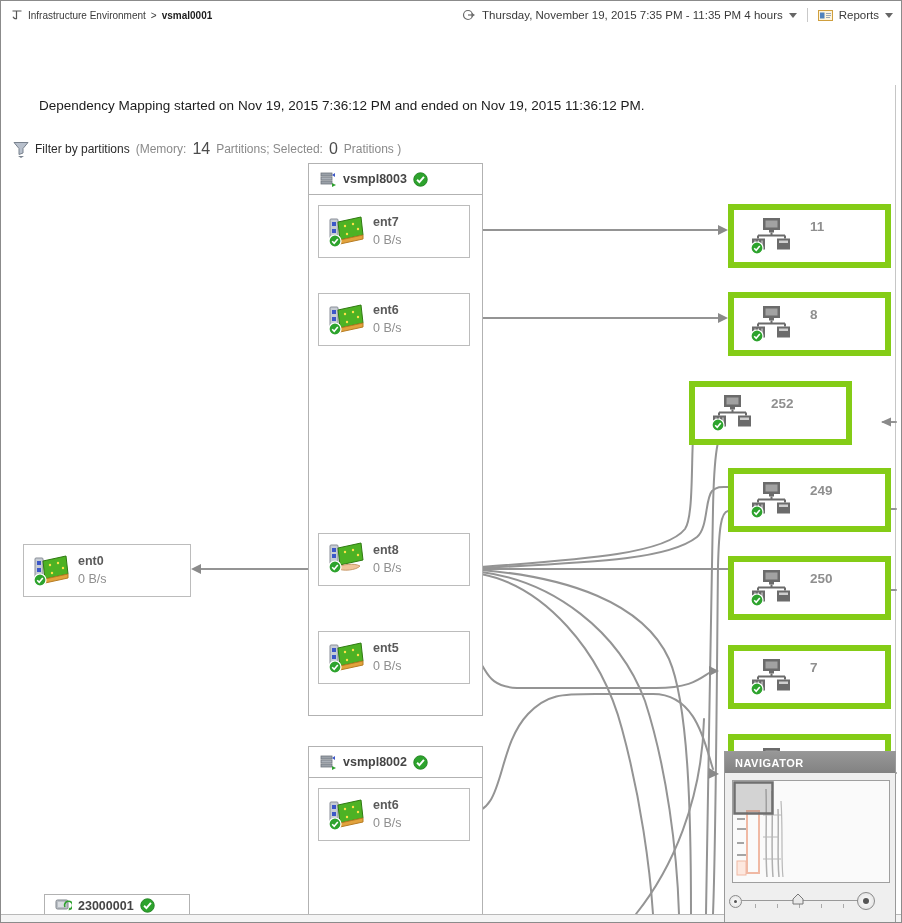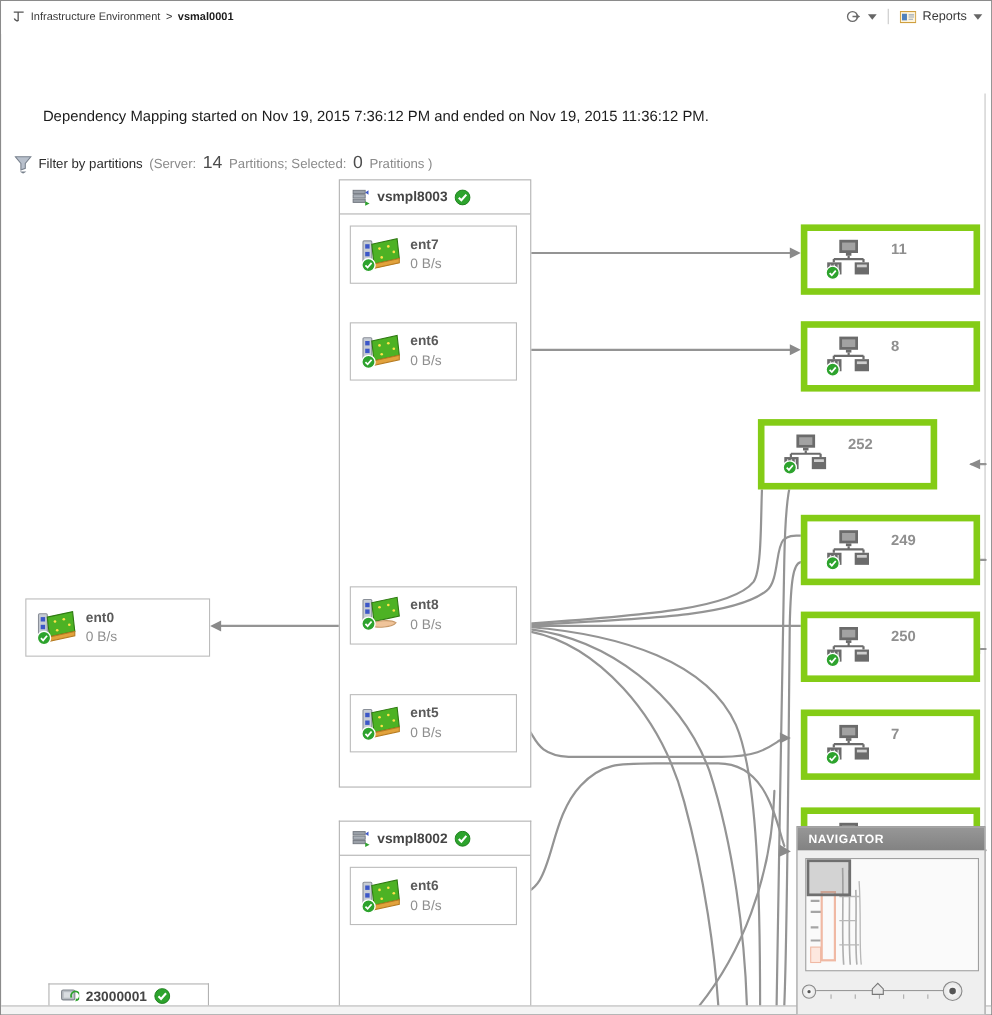--- a/index.html
+++ b/index.html
@@ -70,20 +70,21 @@
       <span>Infrastructure Environment</span>
       <span>&gt;</span>
       <span class="crumb-current">vsmal0001</span>
     </div>
     <div class="top-right">
       <svg width="14" height="14" viewBox="0 0 14 14">
         <circle cx="6" cy="7" r="4.5" stroke="#6b6b6b" stroke-width="1.2" fill="none"></circle>
         <path d="M6,7 H10.5" stroke="#6b6b6b" stroke-width="1.2"></path>
         <path d="M9.5,4.7 L13,7 L9.5,9.3 Z" fill="#6b6b6b"></path>
       </svg>
+      <span>Thursday, November 19, 2015 7:35 PM - 11:35 PM 4 hours</span>
       <span class="caret"></span>
       <span class="vdiv"></span>
       <svg width="15" height="13" viewBox="0 0 15 13">
         <rect x="0.5" y="1.5" width="14" height="10" fill="#fdf4dd" stroke="#cf9f3e"></rect>
         <rect x="2" y="3.5" width="4.5" height="6" fill="#4f81bd"></rect>
         <path d="M8,4.5 h5 M8,6.5 h5 M8,8.5 h4" stroke="#9aa6b5" stroke-width="1"></path>
       </svg>
       <span>Reports</span>
       <span class="caret"></span>
     </div>
@@ -91,21 +92,21 @@
 
 
   <div class="status-line">Dependency Mapping started on Nov 19, 2015 7:36:12 PM and ended on Nov 19, 2015 11:36:12 PM.</div>
 
   <div class="filter-row">
     <svg width="16" height="17" viewBox="0 0 16 17">
       <path d="M1,1.5 H15 L10,7.5 V12 L6,13.5 V7.5 Z" fill="#b8c0cc" stroke="#79828e" stroke-width="1"></path>
       <path d="M5,15 h6 l-3,2 z" fill="#79828e"></path>
     </svg>
     <span>Filter by partitions</span>
-    <span class="muted">(Server:</span>
+    <span class="muted">(Memory:</span>
     <span class="bignum">14</span>
     <span class="muted">Partitions; Selected:</span>
     <span class="bignum">0</span>
     <span class="muted">Pratitions )</span>
   </div>
 
   <div class="panel-right-border"></div>
 
   <svg class="edges" viewBox="0 0 902 923">
     <g stroke="#949494" stroke-width="2" fill="none" stroke-linecap="round">

